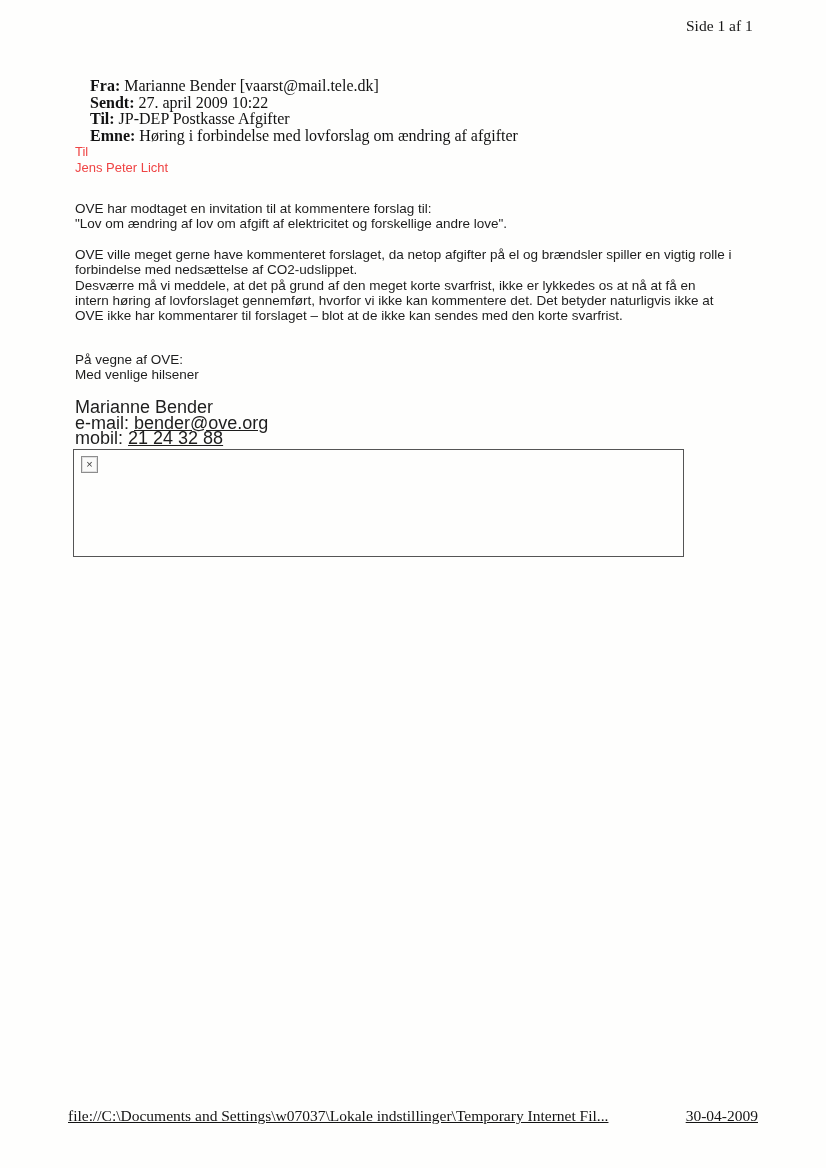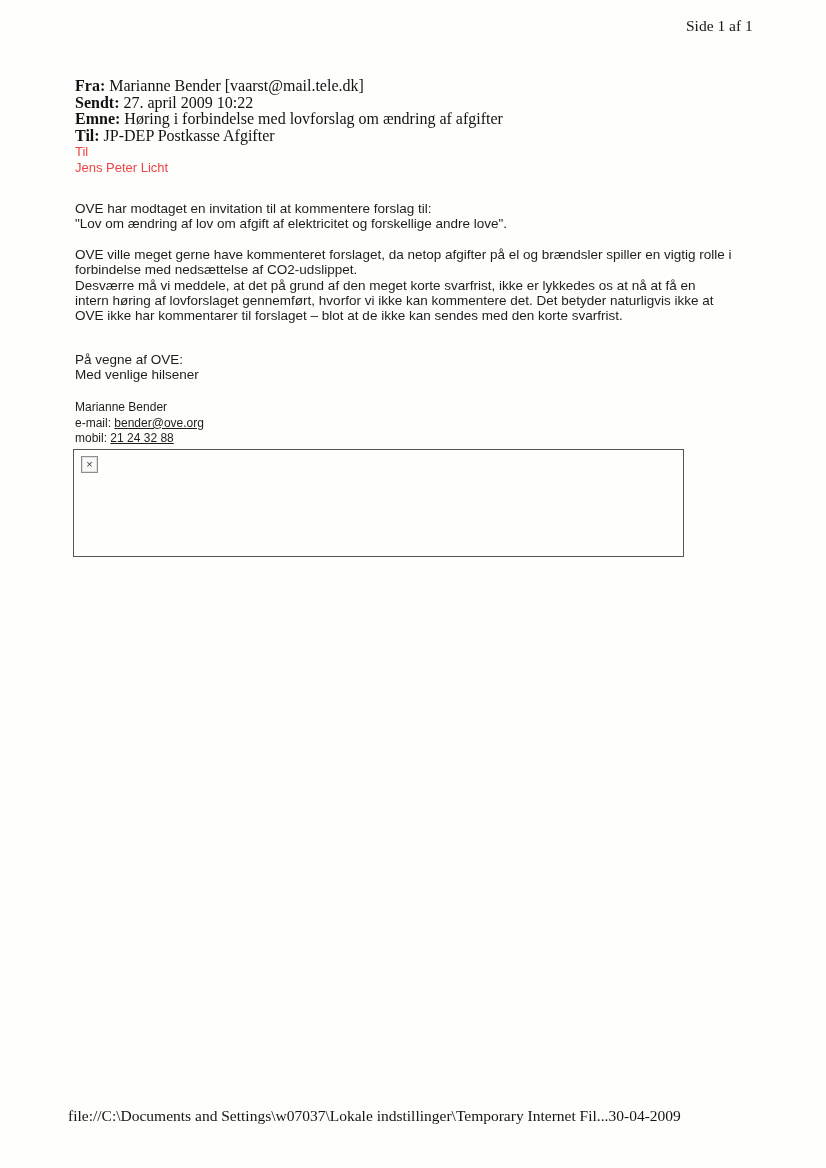--- a/index.html
+++ b/index.html
@@ -34,20 +34,21 @@
     top: 78px;
     left: 75px;
     width: 700px;
   }
   .header-line {
     font-family: "Liberation Serif", "DejaVu Serif", serif;
     font-size: 16px;
     line-height: 16.5px;
     color: #121212;
     white-space: nowrap;
+    margin-left: 15px;
   }
   .header-label { font-weight: bold; }
   .to-line, .recipient-line {
     font-family: "Liberation Sans", "DejaVu Sans", sans-serif;
     font-size: 13px;
     line-height: 15.5px;
     color: #ef4444;
   }
 
   .body-paragraph {
@@ -60,21 +61,21 @@
     white-space: pre;
   }
   .para-1 { top: 201px; }
   .para-2 { top: 247px; }
   .closing-block { top: 352px; }
 
   .signature-block {
     position: absolute;
     top: 400px;
     left: 75px;
-    font-size: 12px;
+    font-size: 18px;
     line-height: 15.6px;
     color: #1d1d1d;
   }
   .link-underlined {
     text-decoration: underline;
     color: #1d1d1d;
   }
 
   .attachment-frame {
     position: absolute;
@@ -102,39 +103,40 @@
     color: #3a3a3a;
     font-family: "Liberation Sans", "DejaVu Sans", sans-serif;
   }
 
   .footer {
     position: absolute;
     top: 1107px;
     left: 68px;
     width: 690px;
     display: flex;
-    justify-content: flex-start;
+    justify-content: space-between;
     font-family: "Liberation Serif", "DejaVu Serif", serif;
     font-size: 15.5px;
     color: #141414;
     white-space: nowrap;
+    text-decoration: underline;
   }
 </style>
 </head>
 <body>
 
 <div class="page">
 
   <div class="page-indicator">Side 1 af 1</div>
 
   <div class="header-block">
     <div class="header-line"><span class="header-label">Fra:</span><span> Marianne Bender [vaarst@mail.tele.dk]</span></div>
     <div class="header-line"><span class="header-label">Sendt:</span><span> 27. april 2009 10:22</span></div>
+    <div class="header-line"><span class="header-label">Til:</span><span> JP-DEP Postkasse Afgifter</span></div>
     <div class="header-line"><span class="header-label">Emne:</span><span> Høring i forbindelse med lovforslag om ændring af afgifter</span></div>
-    <div class="header-line"><span class="header-label">Til:</span><span> JP-DEP Postkasse Afgifter</span></div>
     <div class="to-line">Til</div>
     <div class="recipient-line">Jens Peter Licht</div>
   </div>
 
   <div class="body-paragraph para-1">OVE har modtaget en invitation til at kommentere forslag til:
 "Lov om ændring af lov om afgift af elektricitet og forskellige andre love".</div>
 
   <div class="body-paragraph para-2">OVE ville meget gerne have kommenteret forslaget, da netop afgifter på el og brændsler spiller en vigtig rolle i
 forbindelse med nedsættelse af CO2-udslippet.
 Desværre må vi meddele, at det på grund af den meget korte svarfrist, ikke er lykkedes os at nå at få en

